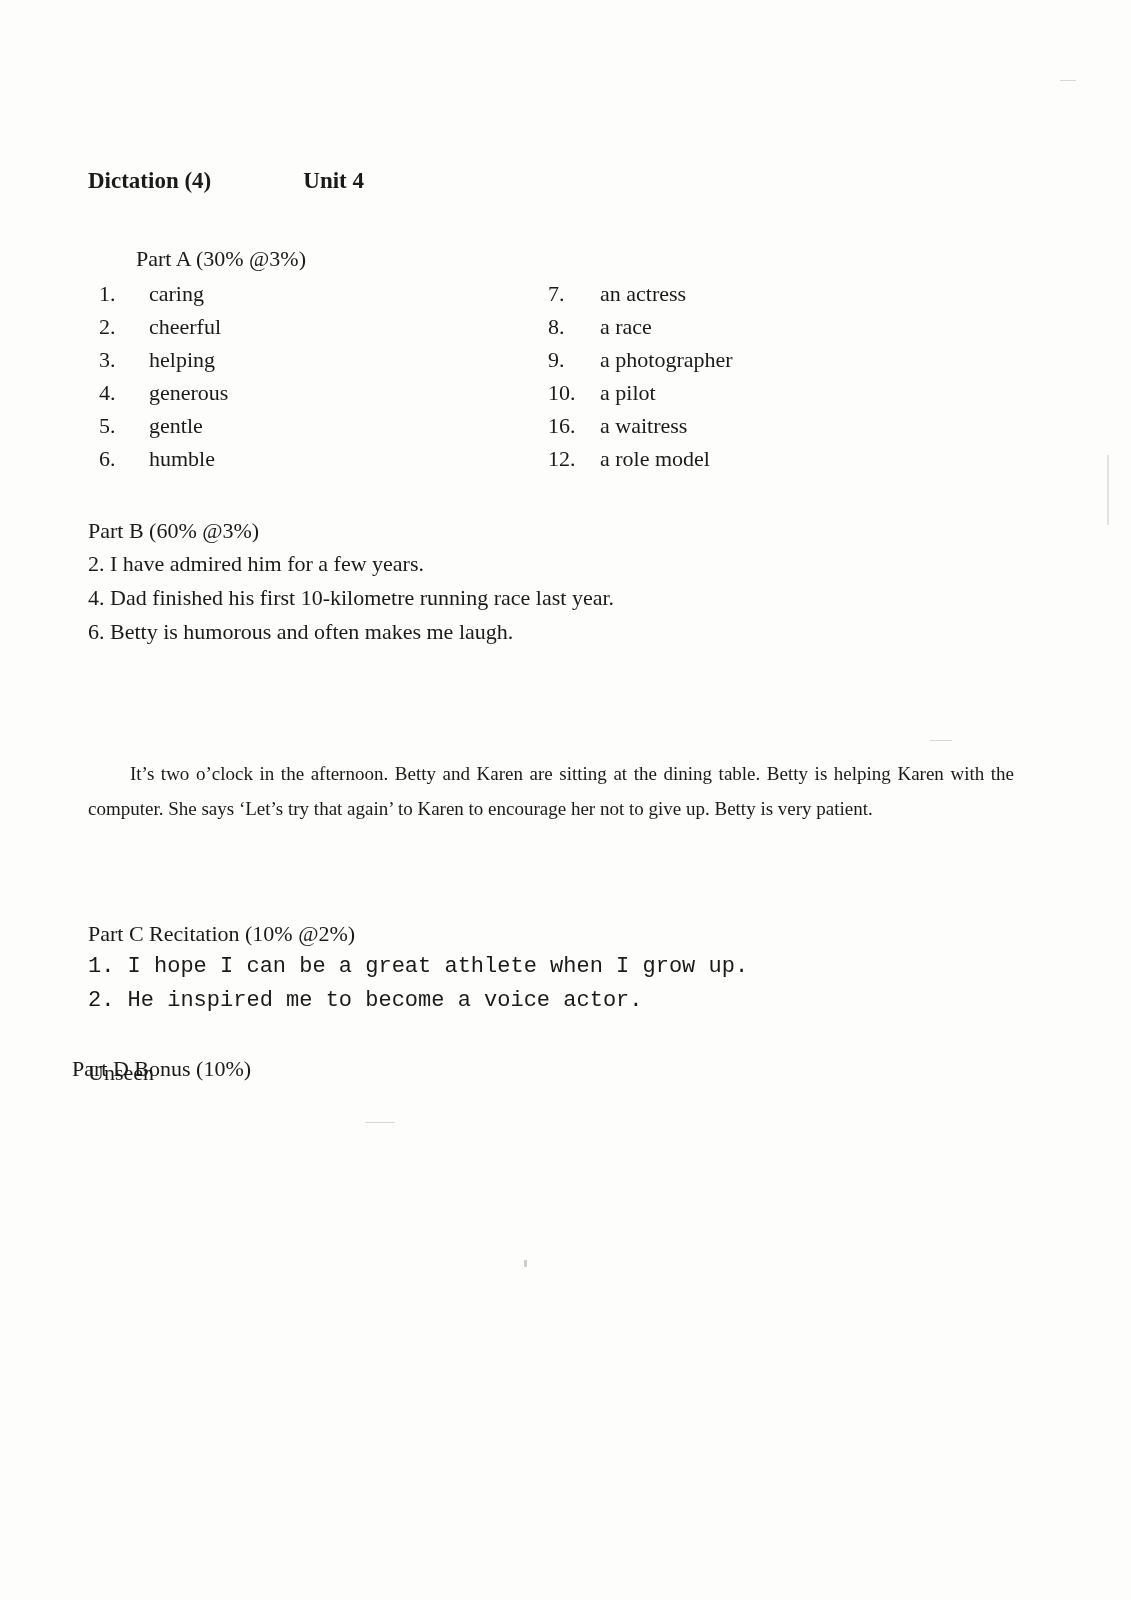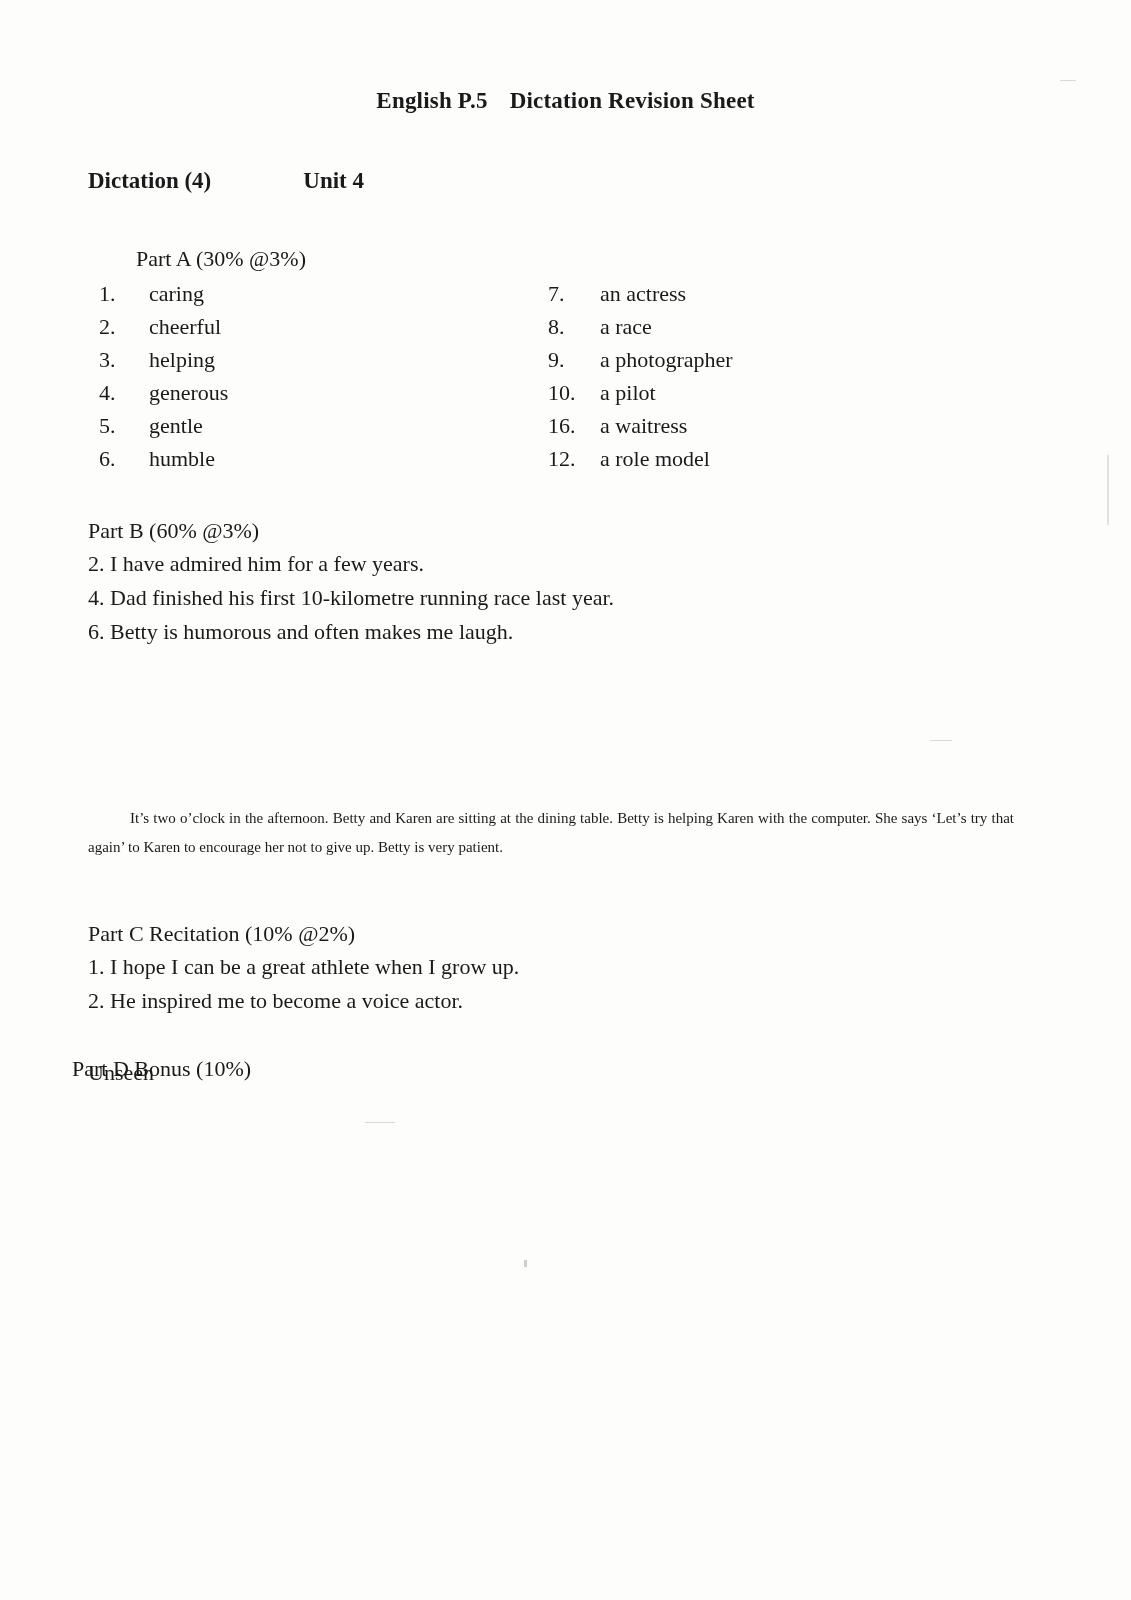--- a/index.html
+++ b/index.html
@@ -93,40 +93,41 @@
     font-size: 22px;
   }
   .part-b-list .sentence {
     height: 34px;
     white-space: nowrap;
   }
 
   .passage {
     position: absolute;
     left: 88px;
-    top: 804px;
+    top: 756px;
     width: 926px;
-    font-size: 15px;
-    line-height: 29px;
+    font-size: 19px;
+    line-height: 35px;
     text-align: justify;
     text-indent: 42px;
   }
 
   .part-c-heading {
     position: absolute;
     left: 88px;
     top: 921px;
     font-size: 22px;
   }
   .part-c-list {
     position: absolute;
     left: 88px;
     top: 954px;
     width: 900px;
     font-size: 22px;
+    font-family: Liberation Mono, monospace;
   }
   .part-c-list .sentence {
     height: 34px;
     white-space: nowrap;
   }
 
   .part-d-heading {
     position: absolute;
     left: 72px;
     top: 1056px;
@@ -157,23 +158,20 @@
     width: 3px;
     height: 7px;
     background: #cfcfca;
   }
 </style>
 </head>
 <body>
 
 <div class="page">
 
-  <div class="sheet-title">
-    <span>English P.5</span><span class="gap"></span><span>Dictation Revision Sheet</span>
-  </div>
 
   <div class="dictation-header">
     <span>Dictation (4)</span><span class="unit">Unit 4</span>
   </div>
 
   <div class="part-a-heading">Part A (30% @3%)</div>
 
   <div class="col-left">
     <div class="word-row">
       <span class="num">1.</span>

